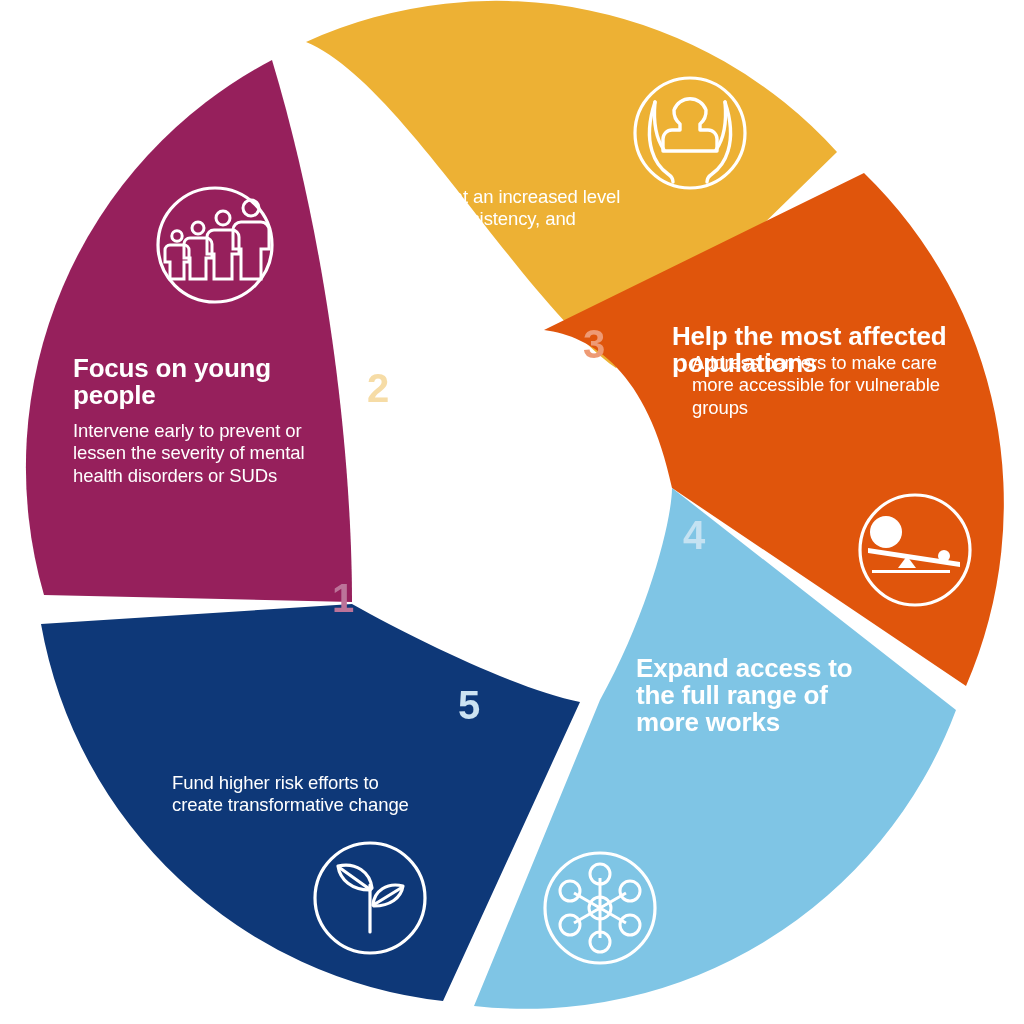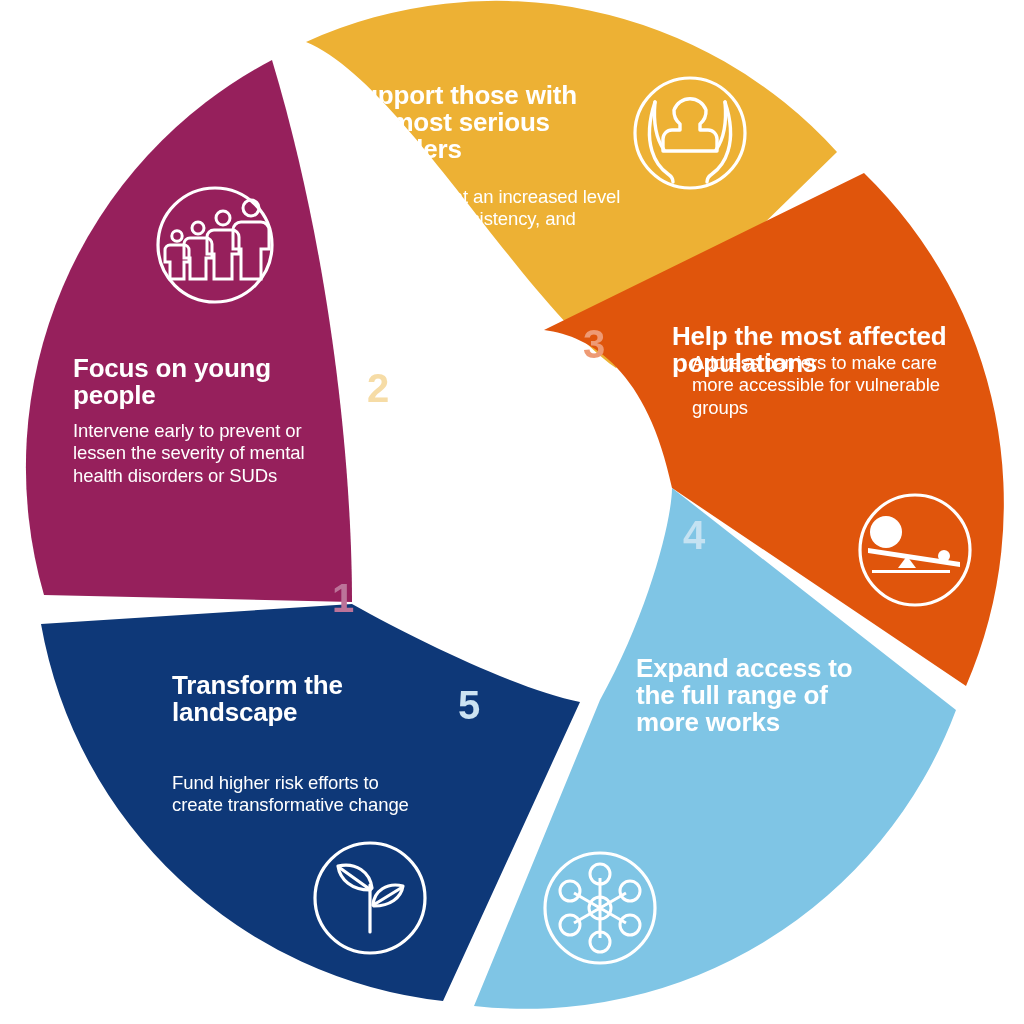--- a/index.html
+++ b/index.html
@@ -141,28 +141,26 @@
         <path d="M374 906 C390 906 401 898 403 886 C387 882 374 891 373 905 Z"></path>
         <path d="M401 888 L375 904"></path>
       </g>
     </g>
   </svg>
 
   <div class="txt title" id="s1-title">Focus on young people</div>
   <div class="txt desc" id="s1-desc">Intervene early to prevent or lessen the severity of mental health disorders or SUDs</div>
   <div class="num" id="s1-num" style="color:#BC7399">1</div>
 
-  <div class="txt title" id="s2-title">Support those with the most serious disorders</div>
   <div class="txt desc" id="s2-desc">Provide care at an increased level of intensity, consistency, and stability</div>
   <div class="num" id="s2-num" style="color:#F6DCA6">2</div>
 
   <div class="txt title" id="s3-title">Help the most affected populations</div>
   <div class="txt desc" id="s3-desc">Address barriers to make care more accessible for vulnerable groups</div>
   <div class="num" id="s3-num" style="color:#EE9A74">3</div>
 
   <div class="txt title" id="s4-title">Expand access to the full range of more works</div>
   <div class="num" id="s4-num" style="color:#C4E2F2">4</div>
 
-  <div class="txt title" id="s5-title">Transform the landscape</div>
   <div class="txt desc" id="s5-desc">Fund higher risk efforts to create transformative change</div>
   <div class="num" id="s5-num" style="color:#CDE3F2">5</div>
 
 </div>
 
 </body></html>

